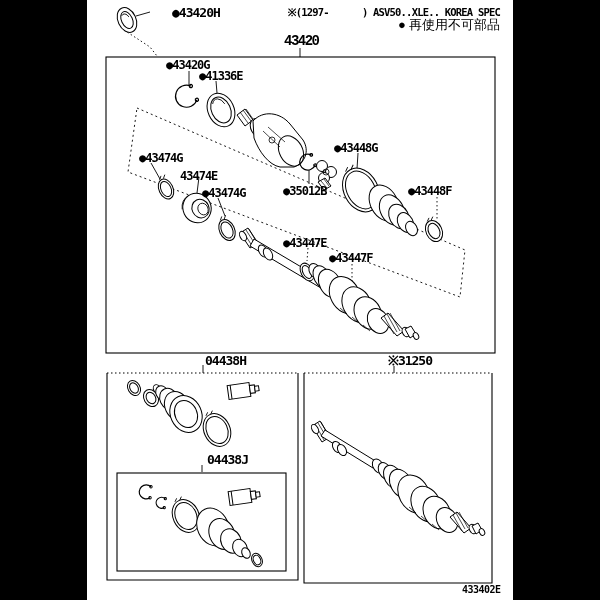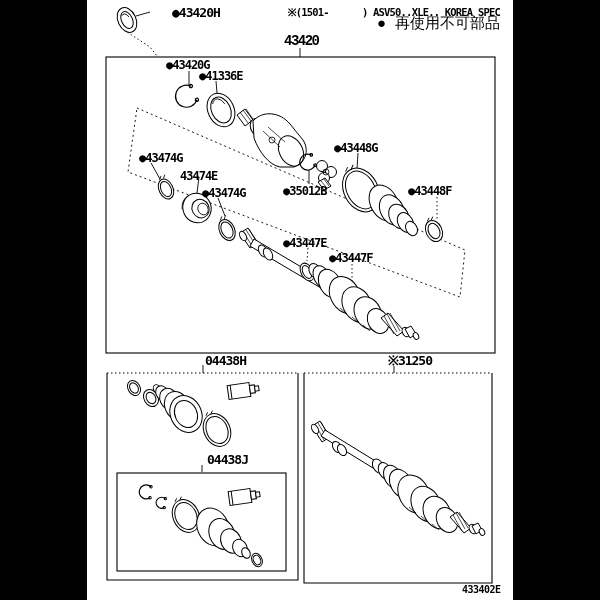--- a/index.html
+++ b/index.html
@@ -8,21 +8,21 @@
   .page{position:absolute;left:87px;top:0;width:426px;height:600px;background:#fff;}
   svg.art{position:absolute;left:0;top:0;}
   .lbl{position:absolute;font-family:"DejaVu Sans Mono",monospace;font-weight:bold;
        color:#000;font-size:12px;letter-spacing:-1px;white-space:pre;line-height:1;}
   .lbl.big{font-size:14px;letter-spacing:-1.5px;font-family:Liberation Mono, monospace;}
   .lbl.mid{font-size:13px;letter-spacing:-1px;margin-left:22px;}
   .lbl.code{font-size:10px;letter-spacing:-0.5px;font-weight:bold;}
   .hdr{position:absolute;right:100px;top:5px;text-align:right;color:#000;}
   .hdr .spec{font-family:"DejaVu Sans Mono",monospace;font-weight:bold;
              font-size:10.5px;letter-spacing:-0.8px;white-space:pre;}
-  .hdr .leg{font-family:Liberation Mono, monospace;font-size:15px;line-height:11px;white-space:pre;}
+  .hdr .leg{font-family:Liberation Serif, serif;font-size:13px;line-height:11px;white-space:pre;}
 </style>
 </head>
 <body>
 
 <div class="page"></div>
 
 <svg class="art" width="600" height="600" viewBox="0 0 600 600">
 
   <g stroke="#000" fill="none" stroke-width="1.1">
     <rect x="106" y="57" width="389" height="296"></rect>
@@ -356,21 +356,21 @@
         <ellipse cx="473" cy="529" rx="3.5" ry="5"></ellipse>
       </g>
     <polygon points="472,526 478,523 482,530 476,534"></polygon>
     <g transform="rotate(-28 482 532)">
         <ellipse cx="482" cy="532" rx="2.5" ry="3.5"></ellipse>
       </g>
   </g>
 </svg>
 
 <div class="hdr">
-  <div class="spec">※(1501-      ) ASV50..XLE.. KOREA SPEC</div>
+  <div class="spec">※(1297-      ) ASV50..XLE.. KOREA SPEC</div>
   <div class="leg">● 再使用不可部品</div>
 </div>
 
 <div class="lbl mid" style="left:150px;top:6px">●43420H</div>
 <div class="lbl big" style="left:284px;top:34px">43420</div>
 <div class="lbl" style="left:166px;top:59px">●43420G</div>
 <div class="lbl" style="left:199px;top:70px">●41336E</div>
 <div class="lbl" style="left:139px;top:152px">●43474G</div>
 <div class="lbl" style="left:180px;top:170px">43474E</div>
 <div class="lbl" style="left:202px;top:187px">●43474G</div>

